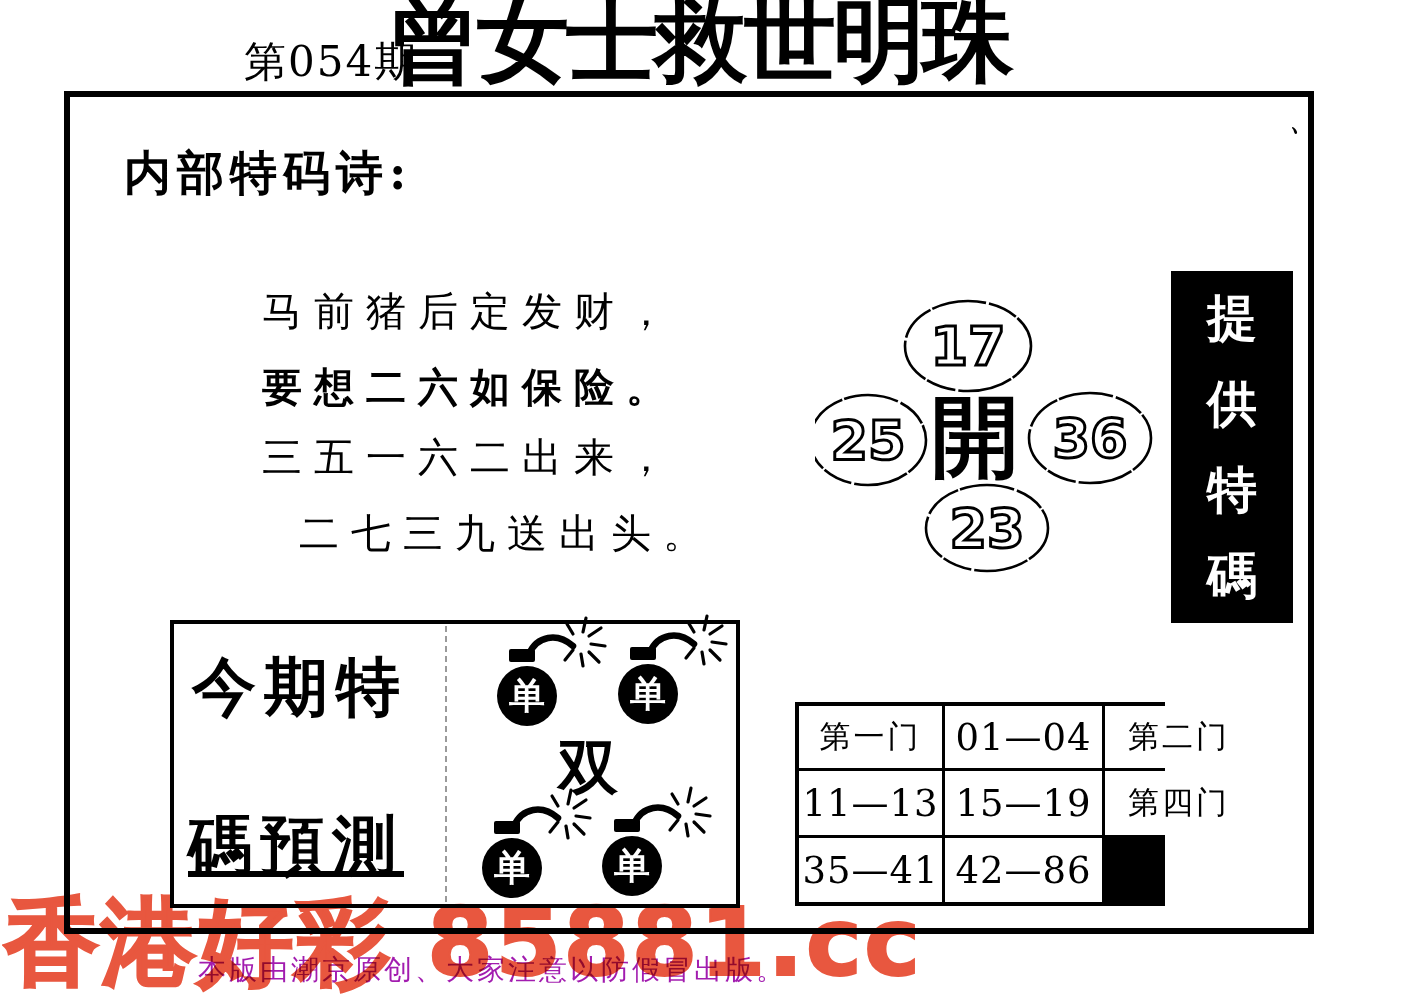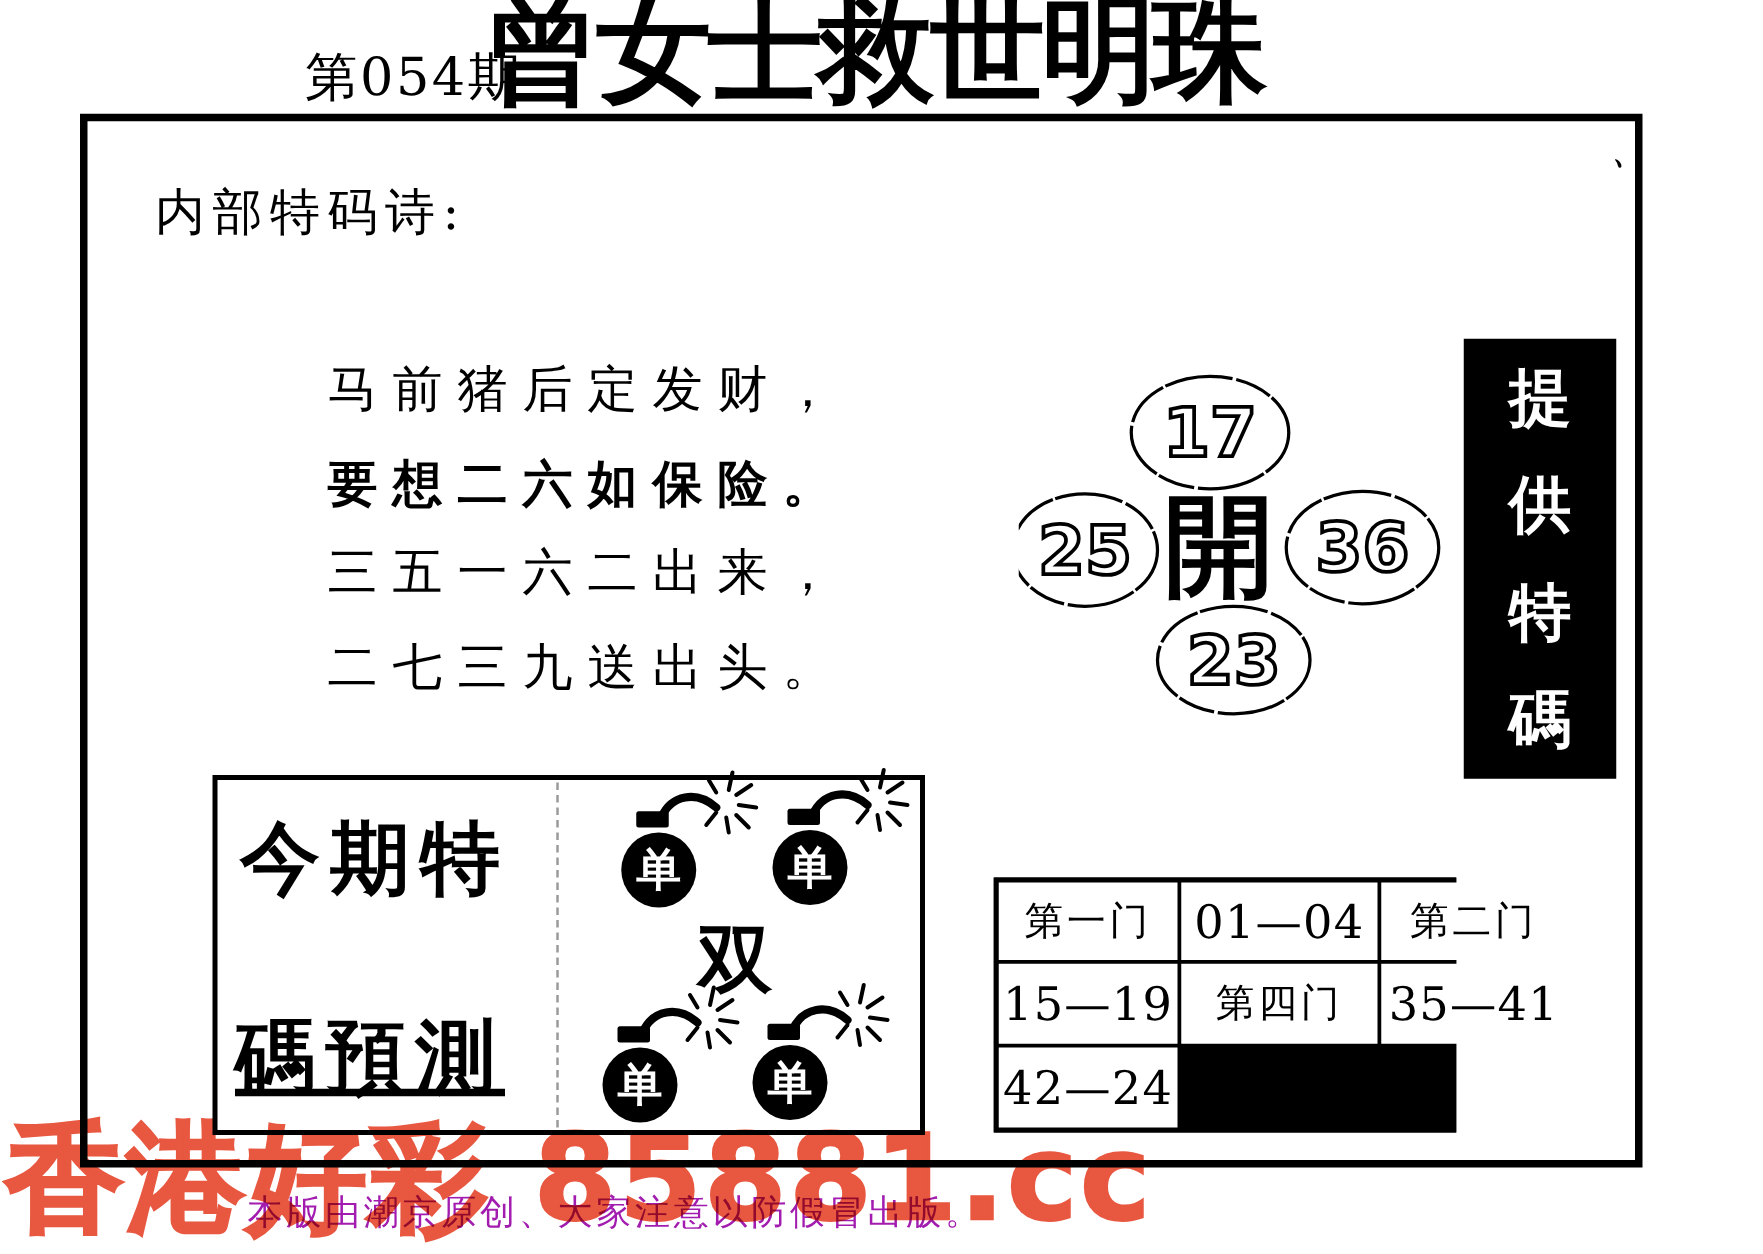--- a/index.html
+++ b/index.html
@@ -9,23 +9,23 @@
 
   
   .issue{left:244px;top:34px;font-size:42px;letter-spacing:2px;}
   .title{left:388px;top:-10px;font-size:92px;font-weight:bold;letter-spacing:-3px;
          line-height:1.1;white-space:nowrap;}
 
   
   .main-box{left:64px;top:91px;width:1250px;height:843px;border:6px solid #000;box-sizing:border-box;}
 
   
-  .poem-heading{left:124px;top:142px;font-size:40px;font-weight:normal;letter-spacing:6px;}
+  .poem-heading{left:124px;top:142px;font-size:47px;font-weight:bold;letter-spacing:6px;}
   .poem-line{left:262px;font-size:40px;letter-spacing:12px;white-space:nowrap;}
-  .pl0{top:284px;}.pl1{top:360px;font-weight:bold;}.pl2{top:430px;}.pl3{top:506px;}
+  .pl0{top:284px;}.pl1{top:360px;font-weight:bold;}.pl2{top:430px;}.pl3{top:506px;margin-left:37px;}
 
   
   .cluster{left:815px;top:293px;}
 
   
   .banner{left:1171px;top:271px;width:122px;height:352px;background:#000;
           display:flex;flex-direction:column;justify-content:space-between;
           align-items:center;padding:22px 0;box-sizing:border-box;}
   .banner span{color:#fff;font-size:50px;font-weight:bold;line-height:1;}
 
@@ -162,20 +162,21 @@
     <line x1="46" y1="-62" x2="40" y2="-72"></line>
   </g>
   <circle cx="0" cy="0" r="30" fill="#000"></circle>
   <text x="0" y="12" text-anchor="middle" font-size="36" font-weight="bold" fill="#fff" font-family="'DejaVu Serif','Liberation Serif',serif">单</text>
 </svg>
 
 <div class="abs gate-table">
   <div class="cell gate-label">第一门</div>
   <div class="cell gate-range">01—04</div>
   <div class="cell gate-label">第二门</div>
+  <div class="cell gate-range">11—13</div>
   <div class="cell gate-range">15—19</div>
   <div class="cell gate-label">第四门</div>
   <div class="cell gate-range">35—41</div>
-  <div class="cell gate-range">42—24</div>
+  <div class="cell gate-range">42—86</div>
 </div>
 
 <div class="abs watermark" style="color: rgb(232, 87, 63);">香港好彩 85881.cc</div>
 <div class="abs footer-note">本版由潮京原创、大家注意以防假冒出版。</div>
 
 </body></html>

